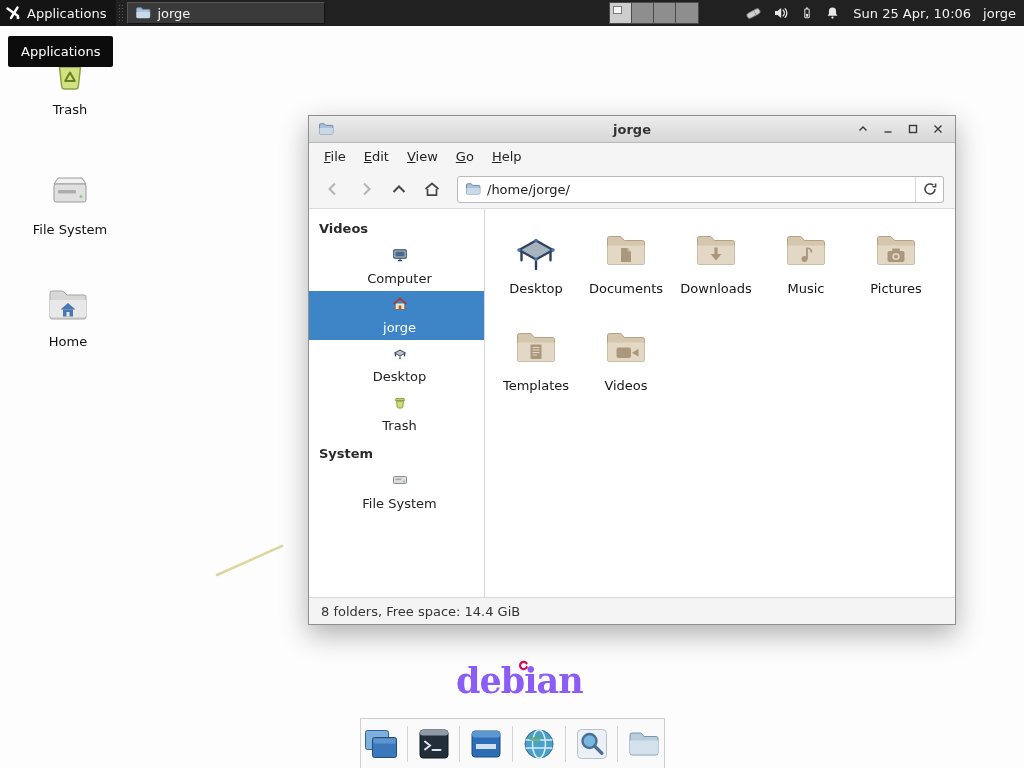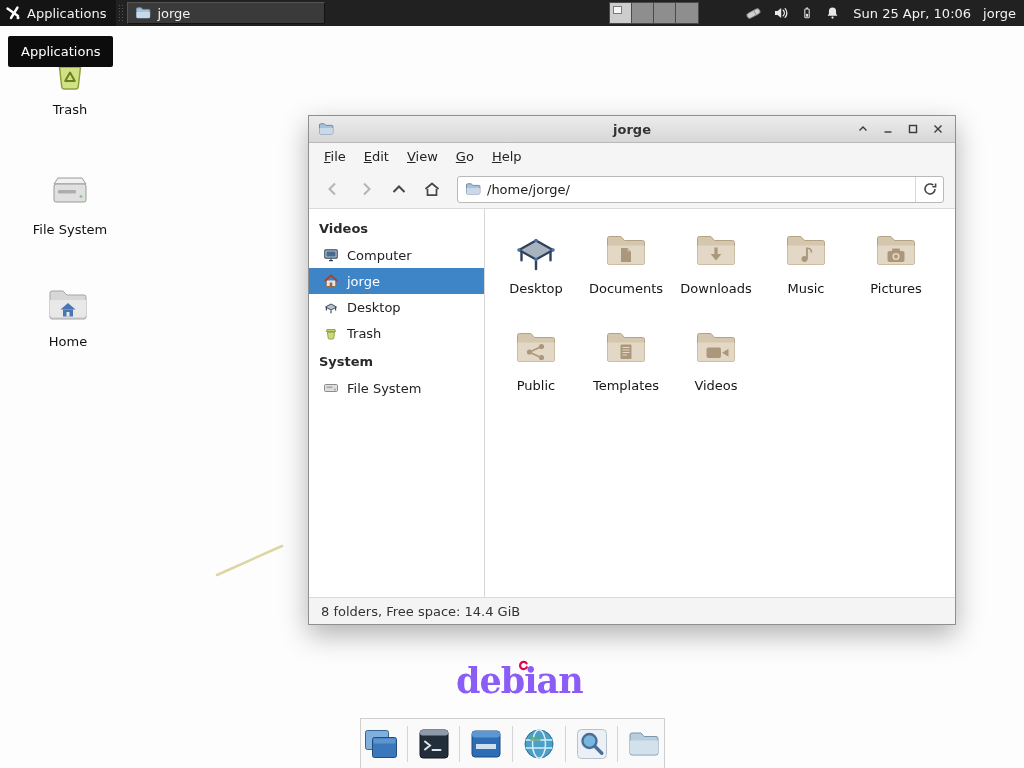--- a/index.html
+++ b/index.html
@@ -45,21 +45,21 @@
   .menu-item::first-letter { text-decoration: underline; }
   .toolbar { flex: 0 0 39px; background: #f5f5f5; border-bottom: 1px solid #dadada; display: flex; align-items: center; padding: 0 11px; }
   .tool-btn { width: 26px; height: 26px; display: flex; align-items: center; justify-content: center; margin-right: 7px; }
   .path-wrap { flex: 1; height: 27px; margin-left: 5px; border: 1px solid #b9b9b9; border-radius: 3px; background: #fff; display: flex; align-items: center; overflow: hidden; }
   .path-icon { margin: 0 6px 0 7px; display: flex; }
   .path-text { flex: 1; font-size: 13px; color: #1a1a1a; }
   .refresh-btn { width: 28px; align-self: stretch; border-left: 1px solid #d8d8d8; display: flex; align-items: center; justify-content: center; }
   .wbody { flex: 1; display: flex; min-height: 0; }
   .sidebar { flex: 0 0 176px; width: 176px; background: #fff; border-right: 1px solid #d6d6d6; padding-top: 4px; font-size: 13px; color: #222; }
   .side-header { font-weight: bold; padding: 8px 10px 6px; color: #2a2a2a; }
-  .side-item { display: flex; align-items: center; gap: 8px; padding: 5px 8px 5px 14px; }
+  .side-item { display: flex; align-items: center; gap: 8px; padding: 5px 8px 5px 14px; flex-direction: column; }
   .side-item.selected { background: #3d85c6; color: #fff; }
   .main { flex: 1; background: #fff; overflow: hidden; }
   .grid { display: flex; flex-wrap: wrap; align-content: flex-start; padding: 17px 6px 0; }
   .grid-item { width: 90px; height: 97px; display: flex; flex-direction: column; align-items: center; }
   .grid-label { margin-top: 7px; font-size: 13px; color: #161616; }
   .statusbar { flex: 0 0 27px; background: #f4f4f4; border-top: 1px solid #dadada; display: flex; align-items: center; padding-left: 12px; font-size: 13px; color: #333; }
 
   
   .dock { position: absolute; left: 360px; top: 718px; width: 305px; height: 50px; background: #fafafa; border: 1px solid #cfcfcf; border-bottom: none; display: flex; align-items: center; justify-content: center; gap: 6px; z-index: 5; }
   .dock-sep { width: 1px; height: 36px; background: #d4d4d4; }
@@ -387,33 +387,20 @@
                 <path d="M5.5 19.5 h37 v17 q0 2-2 2 h-33 q-2 0-2-2 z" fill="#e3d8c5"></path>
                 <rect x="20" y="22.5" width="8" height="3.5" rx="1" fill="#ab977c"></rect>
                 <rect x="15.5" y="25" width="17" height="11" rx="2" fill="#ab977c"></rect>
                 <circle cx="24" cy="30.5" r="3.6" fill="#e3d8c5"></circle>
                 <circle cx="24" cy="30.5" r="2" fill="#ab977c"></circle>
               </svg>
           </span>
           <span class="grid-label">Pictures</span>
         </div>
 
-        <div class="grid-item">
-          <span>
-            <svg width="48" height="48" viewBox="0 0 48 48">
-                <path d="M5.5 12.5 q0-2 2-2 h11.4 l3.6 4 h18 q2 0 2 2 v20 q0 2-2 2 h-33 q-2 0-2-2 z" fill="#d5c6ae" stroke="#b4a284"></path>
-                <path d="M5.5 19.5 h37 v17 q0 2-2 2 h-33 q-2 0-2-2 z" fill="#e3d8c5"></path>
-                <path d="M19.8 27.9 l7.6-3.5 M19.8 30.3 l7.6 3.5" stroke="#ab977c" stroke-width="1.6"></path>
-                <circle cx="29.5" cy="23.5" r="2.6" fill="#ab977c"></circle>
-                <circle cx="17.5" cy="29" r="2.6" fill="#ab977c"></circle>
-                <circle cx="29.5" cy="34.5" r="2.6" fill="#ab977c"></circle>
-              </svg>
-          </span>
-          <span class="grid-label">Public</span>
-        </div>
 
         <div class="grid-item">
           <span>
             <svg width="48" height="48" viewBox="0 0 48 48">
                 <path d="M5.5 12.5 q0-2 2-2 h11.4 l3.6 4 h18 q2 0 2 2 v20 q0 2-2 2 h-33 q-2 0-2-2 z" fill="#d5c6ae" stroke="#b4a284"></path>
                 <path d="M5.5 19.5 h37 v17 q0 2-2 2 h-33 q-2 0-2-2 z" fill="#e3d8c5"></path>
                 <rect x="18.5" y="21.5" width="11" height="14.5" rx="1" fill="#ab977c"></rect>
                 <path d="M20.5 24.5 h7 M20.5 27 h7 M20.5 29.5 h7 M20.5 32 h4.5" stroke="#e3d8c5" stroke-width="1.2"></path>
               </svg>
           </span>

